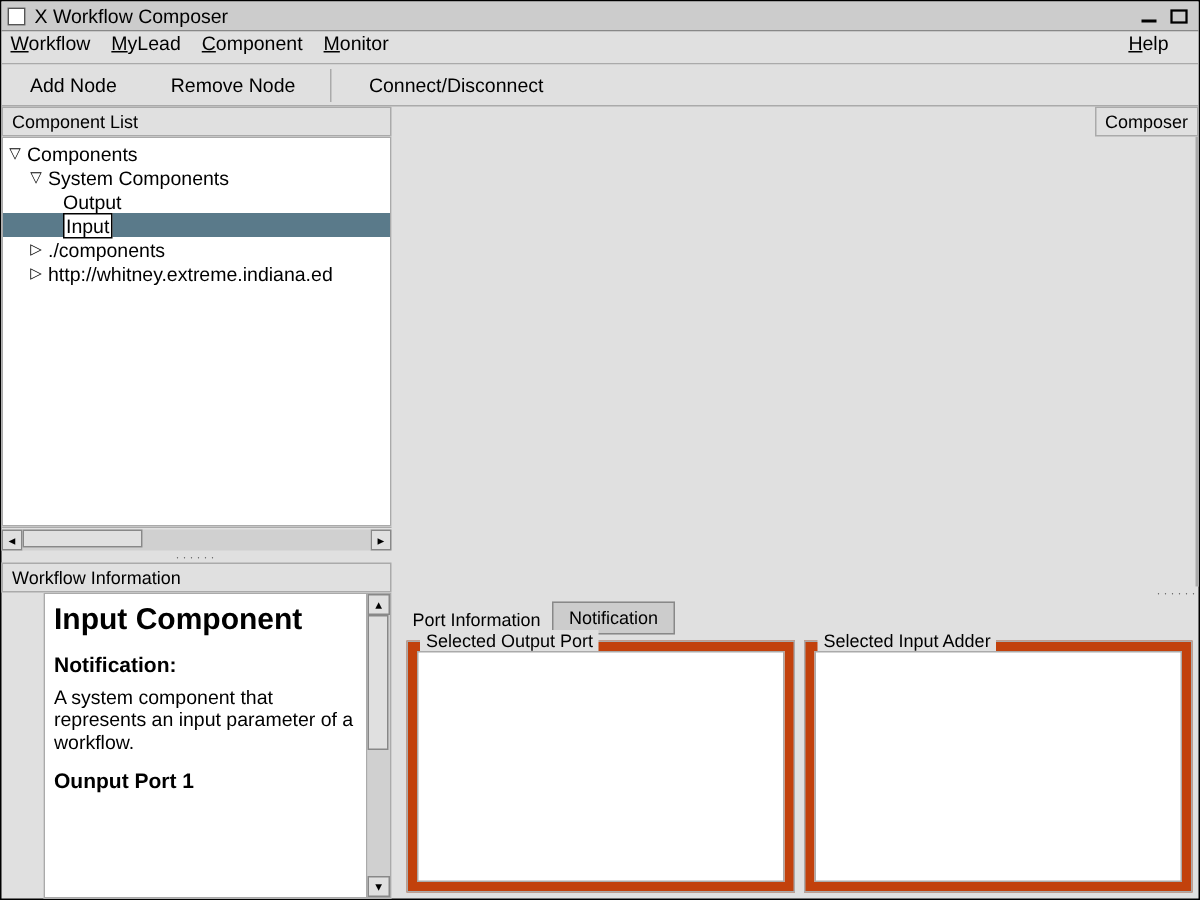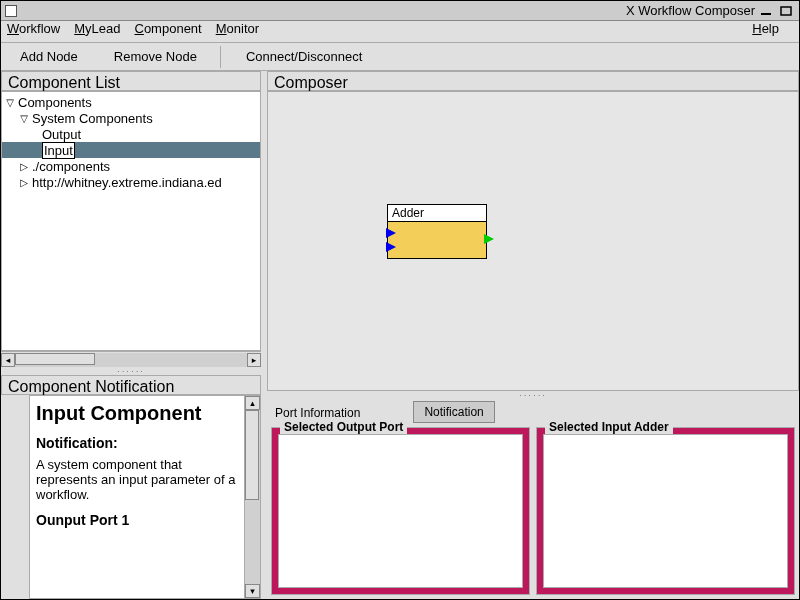--- a/index.html
+++ b/index.html
@@ -24,21 +24,21 @@
     border-bottom: 1px solid #888;
     display: flex; align-items: center;
     padding: 0 4px;
   }
   .titlebar .sysbox {
     width: 12px; height: 12px;
     border: 1px solid #555; background: #fff;
     margin-right: 6px;
   }
   .titlebar .title {
-    flex: 1; text-align: right; font-weight: normal;
+    flex: 1; text-align: left; font-weight: normal;
     font-size: 13px;
   }
   .titlebar .winbtn {
     width: 18px; height: 14px;
     margin-left: 2px;
     display: flex; align-items: center; justify-content: center;
     font-size: 12px;
   }
   .winbtn svg { display:block; }
 
@@ -93,21 +93,21 @@
 
   .panel {
     display: flex; flex-direction: column;
     min-height: 0;
   }
   .panel-title {
     height: 20px;
     border: 1px solid #aaa;
     background: #e0e0e0;
     padding: 2px 6px;
-    font-size: 16px;
+    font-size: 12px;
   }
 
   .left-top { flex: 1 1 280px; min-height:0; }
   .left-bottom { flex: 1 1 200px; min-height:0; }
 
   .tree-wrap {
     flex:1; background:#fff; border:1px solid #aaa;
     overflow:auto;
     position:relative;
   }
@@ -154,21 +154,21 @@
   .info-wrap .port-label { font-weight:bold; margin-top:10px; }
   .vscroll {
     position:absolute; right:0; top:0; bottom:0; width:16px;
     background:#e0e0e0; border-left:1px solid #aaa;
     display:flex; flex-direction:column;
   }
   .vscroll .btn{height:14px;border:1px solid #888;background:#e0e0e0;font-size:9px;display:flex;align-items:center;justify-content:center;}
   .vscroll .track{flex:1;background:#d0d0d0;position:relative;}
   .vscroll .thumb{width:14px;background:#e0e0e0;border:1px solid #888;position:absolute;left:0;}
 
-  .composer-panel { flex:1; min-height:0; }
+  .composer-panel { flex:1; min-height:0;align-items:flex-end; }
   .canvas {
     flex:1; background:#e6e6e6; border:1px solid #aaa;
     position:relative;
   }
   .node {
     position:absolute;
     width:100px;
     border:1px solid #000;
   }
   .node-title {
@@ -203,32 +203,30 @@
     display:flex; align-items:flex-end;
     padding-left:4px; height:24px;
   }
   .tab {
     padding:3px 10px;
     border:1px solid #888;
     background:#ccc;
     margin-right:2px;
     font-size:12px;
     cursor:default;
-    margin-left:45px;
   }
   .tab-label-left {
     padding:3px 8px 3px 4px; font-size:12px;
   }
   .port-panels {
     flex:1; display:flex; gap:6px; padding:4px;
   }
   .fieldset {
     flex:1; border:1px solid #aaa; position:relative;
-    background:#be185d;
-    font-weight:bold;
+    background:#c2410c;
   }
   .fieldset .legend {
     position:absolute; top:-8px; left:8px;
     background:#e0e0e0; padding:0 4px; font-size:12px;
   }
   .fieldset .content {
     position:absolute; top:6px; left:6px; right:6px; bottom:6px;
     background:#fff; border:1px solid #aaa;
   }
 
@@ -308,21 +306,21 @@
           <div class="btn">◂</div>
           <div class="track">
               <div class="thumb" style="left:0; width:80px;"></div>
             </div>
           <div class="btn">▸</div>
         </div>
         <div class="grip">······</div>
       </div>
 
       <div class="panel left-bottom">
-        <div class="panel-title">Component Notification</div>
+        <div class="panel-title">Workflow Information</div>
         <div class="info-wrap" style="padding-right:20px;margin-left:28px;">
           <h2>Input Component</h2>
           <div class="desc-label">Notification:</div>
           <p>A system component that represents an input parameter of a workflow.</p>
           <div class="desc-label port-label">Ounput Port 1</div>
           <div class="vscroll">
             <div class="btn">▴</div>
             <div class="track">
                 <div class="thumb" style="top:0; height:90px;"></div>
               </div>

